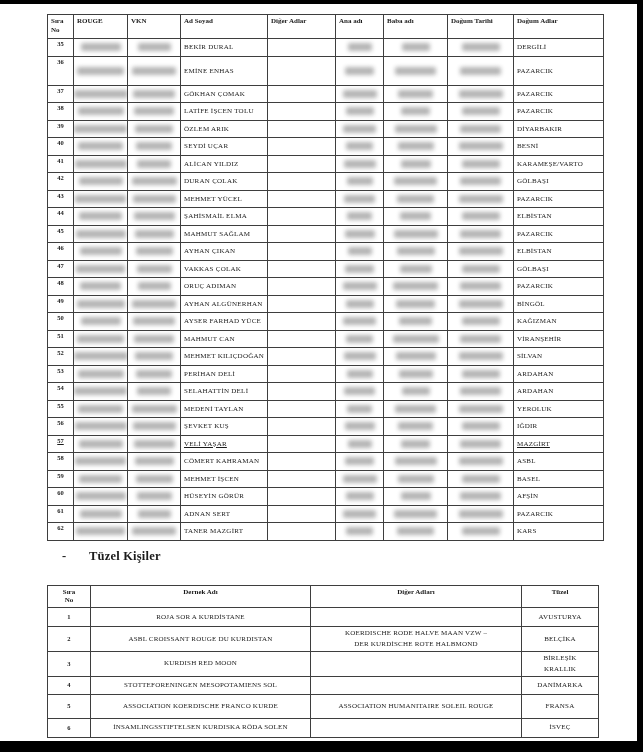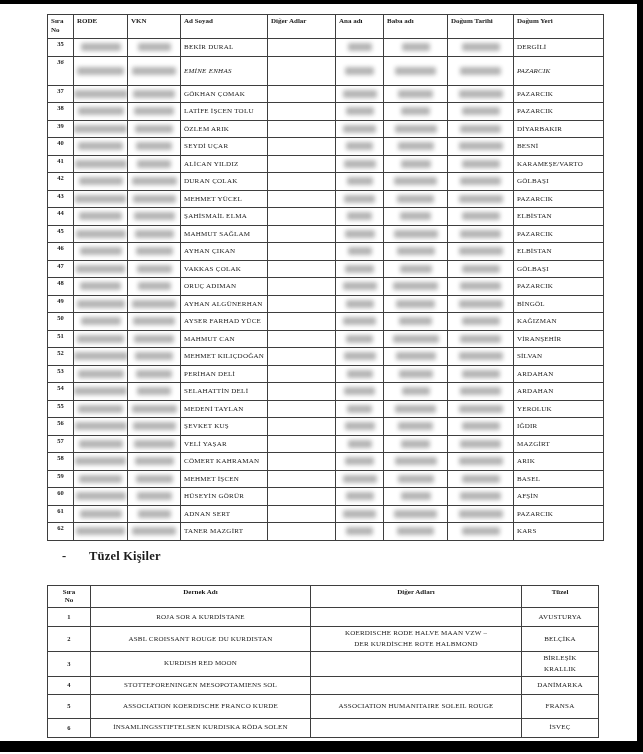--- a/index.html
+++ b/index.html
@@ -60,28 +60,28 @@
         <col style="width:68px">
         <col style="width:48px">
       <col style="width:64px">
         <col style="width:66px">
         <col style="width:90px">
     </colgroup>
     <thead>
       <tr>
         <th>Sıra
 No</th>
-        <th>RODE</th>
+        <th>ROUGE</th>
         <th>VKN</th>
         <th>Ad Soyad</th>
         <th>Diğer Adlar</th>
         <th>Ana adı</th>
         <th>Baba adı</th>
         <th>Doğum Tarihi</th>
-        <th>Doğum Yeri</th>
+        <th>Doğum Adlar</th>
       </tr>
     </thead>
     <tbody id="t1body">
         <tr style="height: 17.5px;">
           <td class="num">35</td>
           <td>
             <div class="blurbox" style="width: 40px;"></div>
           </td>
           <td>
             <div class="blurbox" style="width: 33px;"></div>
@@ -92,21 +92,21 @@
             <div class="blurbox" style="width: 24px;"></div>
           </td>
           <td>
             <div class="blurbox" style="width: 28px;"></div>
           </td>
           <td>
             <div class="blurbox" style="width: 38px;"></div>
           </td>
           <td class="placec">DERGİLİ</td>
         </tr>
-        <tr style="height: 29px; font-style: italic;">
+        <tr style="height: 29px;">
           <td class="num">36</td>
           <td>
             <div class="blurbox" style="width: 47px;"></div>
           </td>
           <td>
             <div class="blurbox" style="width: 44px;"></div>
           </td>
           <td class="namec">EMİNE ENHAS</td>
           <td></td>
           <td>
@@ -533,21 +533,21 @@
             <div class="blurbox" style="width: 30px;"></div>
           </td>
           <td>
             <div class="blurbox" style="width: 35px;"></div>
           </td>
           <td>
             <div class="blurbox" style="width: 38px;"></div>
           </td>
           <td class="placec">IĞDIR</td>
         </tr>
-        <tr style="height: 17.5px;">
+        <tr style="height: 17.5px; text-decoration: underline;">
           <td class="num">57</td>
           <td>
             <div class="blurbox" style="width: 44px;"></div>
           </td>
           <td>
             <div class="blurbox" style="width: 41px;"></div>
           </td>
           <td class="namec">VELİ YAŞAR</td>
           <td></td>
           <td>
@@ -573,21 +573,21 @@
           <td></td>
           <td>
             <div class="blurbox" style="width: 29px;"></div>
           </td>
           <td>
             <div class="blurbox" style="width: 42px;"></div>
           </td>
           <td>
             <div class="blurbox" style="width: 44px;"></div>
           </td>
-          <td class="placec">ARIK</td>
+          <td class="placec">ASBL</td>
         </tr>
         <tr style="height: 17.5px;">
           <td class="num">59</td>
           <td>
             <div class="blurbox" style="width: 43px;"></div>
           </td>
           <td>
             <div class="blurbox" style="width: 37px;"></div>
           </td>
           <td class="namec">MEHMET İŞCEN</td>

